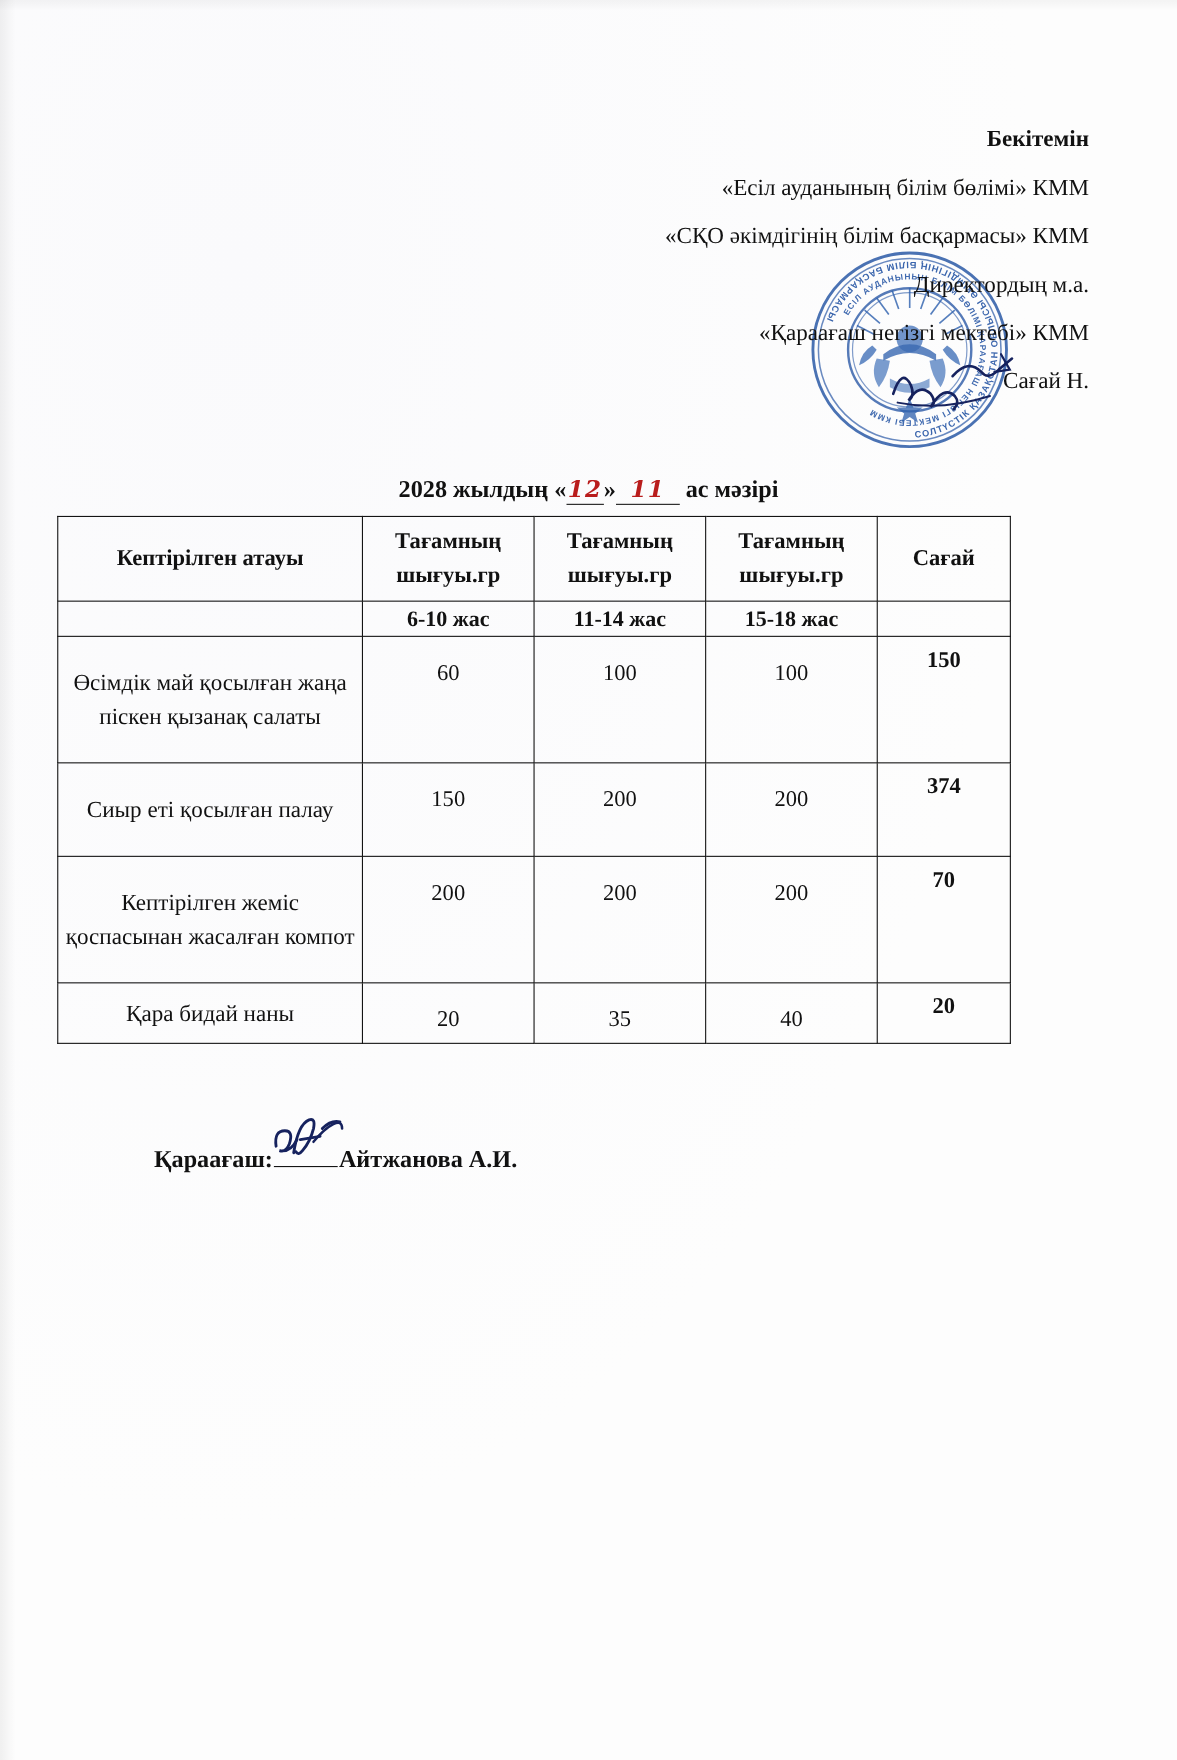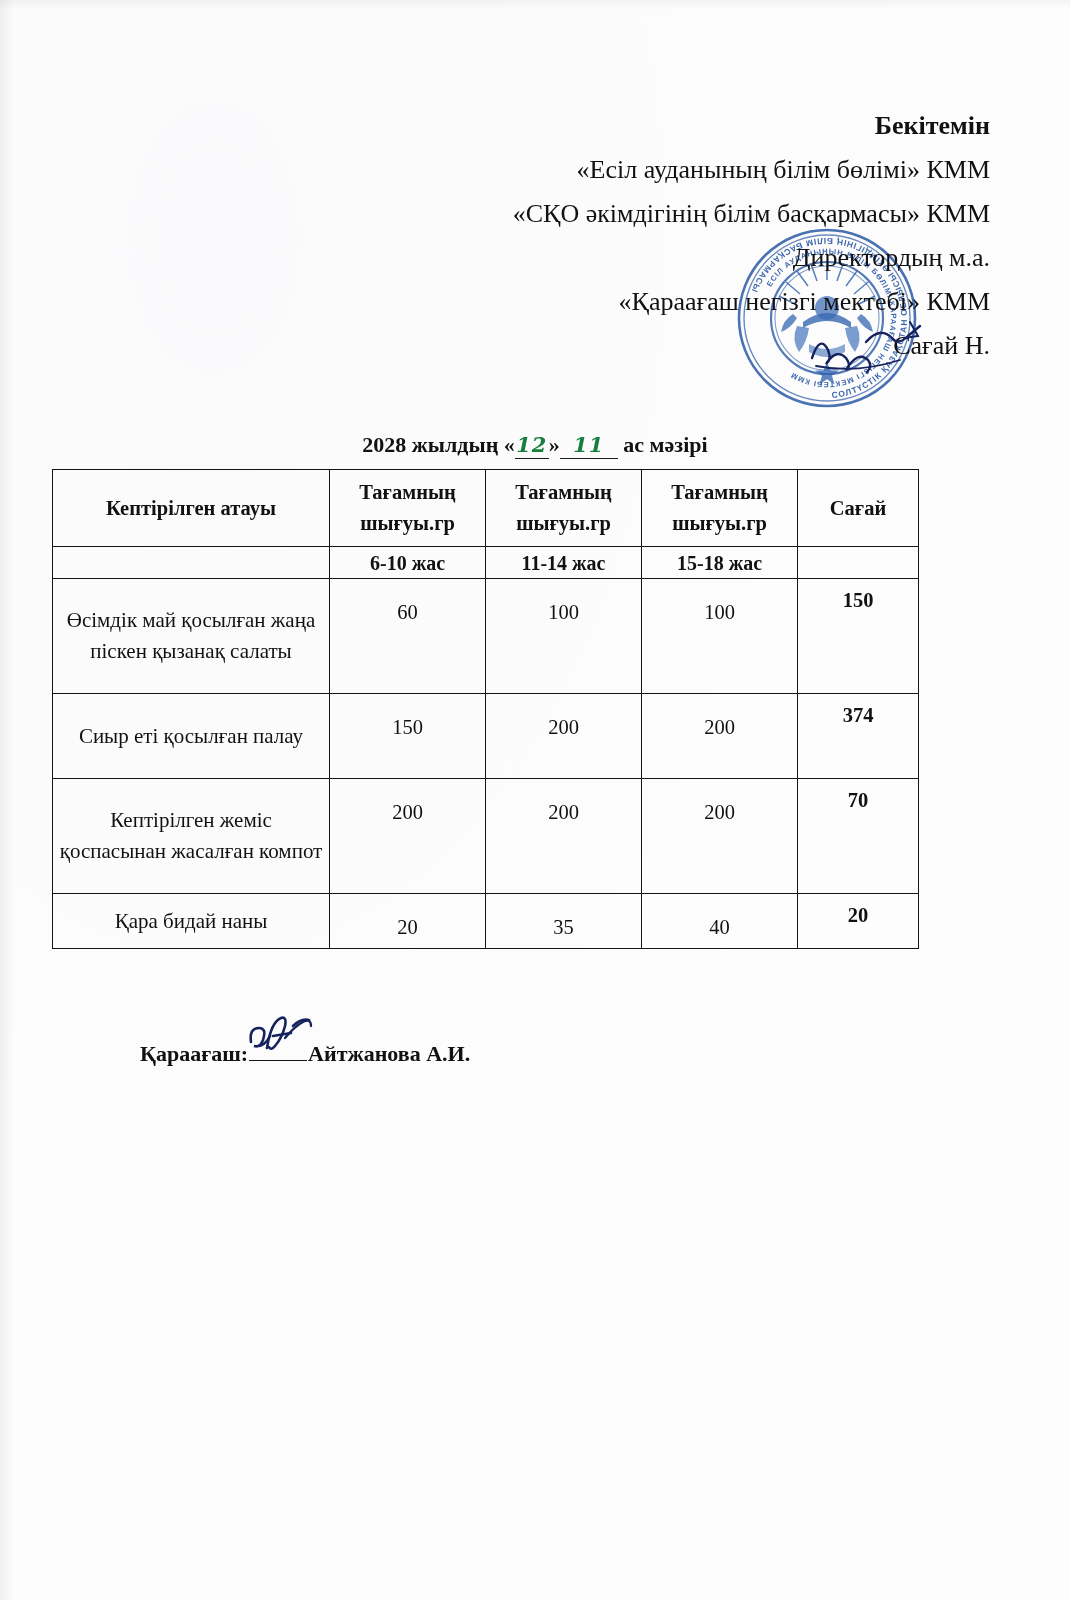--- a/index.html
+++ b/index.html
@@ -44,21 +44,21 @@
   
   .approval {
     position: absolute;
     top: 104px;
     right: 80px;
     width: 640px;
     text-align: right;
     z-index: 5;
   }
   .approval-line {
-    font-size: 26px;
+    font-size: 21px;
     line-height: 44px;
     white-space: nowrap;
   }
   .approval-line.bold {
     font-weight: bold;
   }
 
   
   .stamp {
     position: absolute;
@@ -98,21 +98,21 @@
     display: inline-block;
     position: relative;
     min-width: 34px;
     border-bottom: 1.6px solid #1a1a1a;
     text-align: center;
     vertical-align: baseline;
   }
   .hw-slot.wide { min-width: 58px; }
   .hw-ink {
     font-family: "DejaVu Serif", serif;
-    color: #15803d;
+    color: #b91c1c;
     font-style: italic;
     font-weight: bold;
     font-size: 21px;
     letter-spacing: 1px;
   }
 
   
   .menu-table {
     position: absolute;
     left: 52px;

